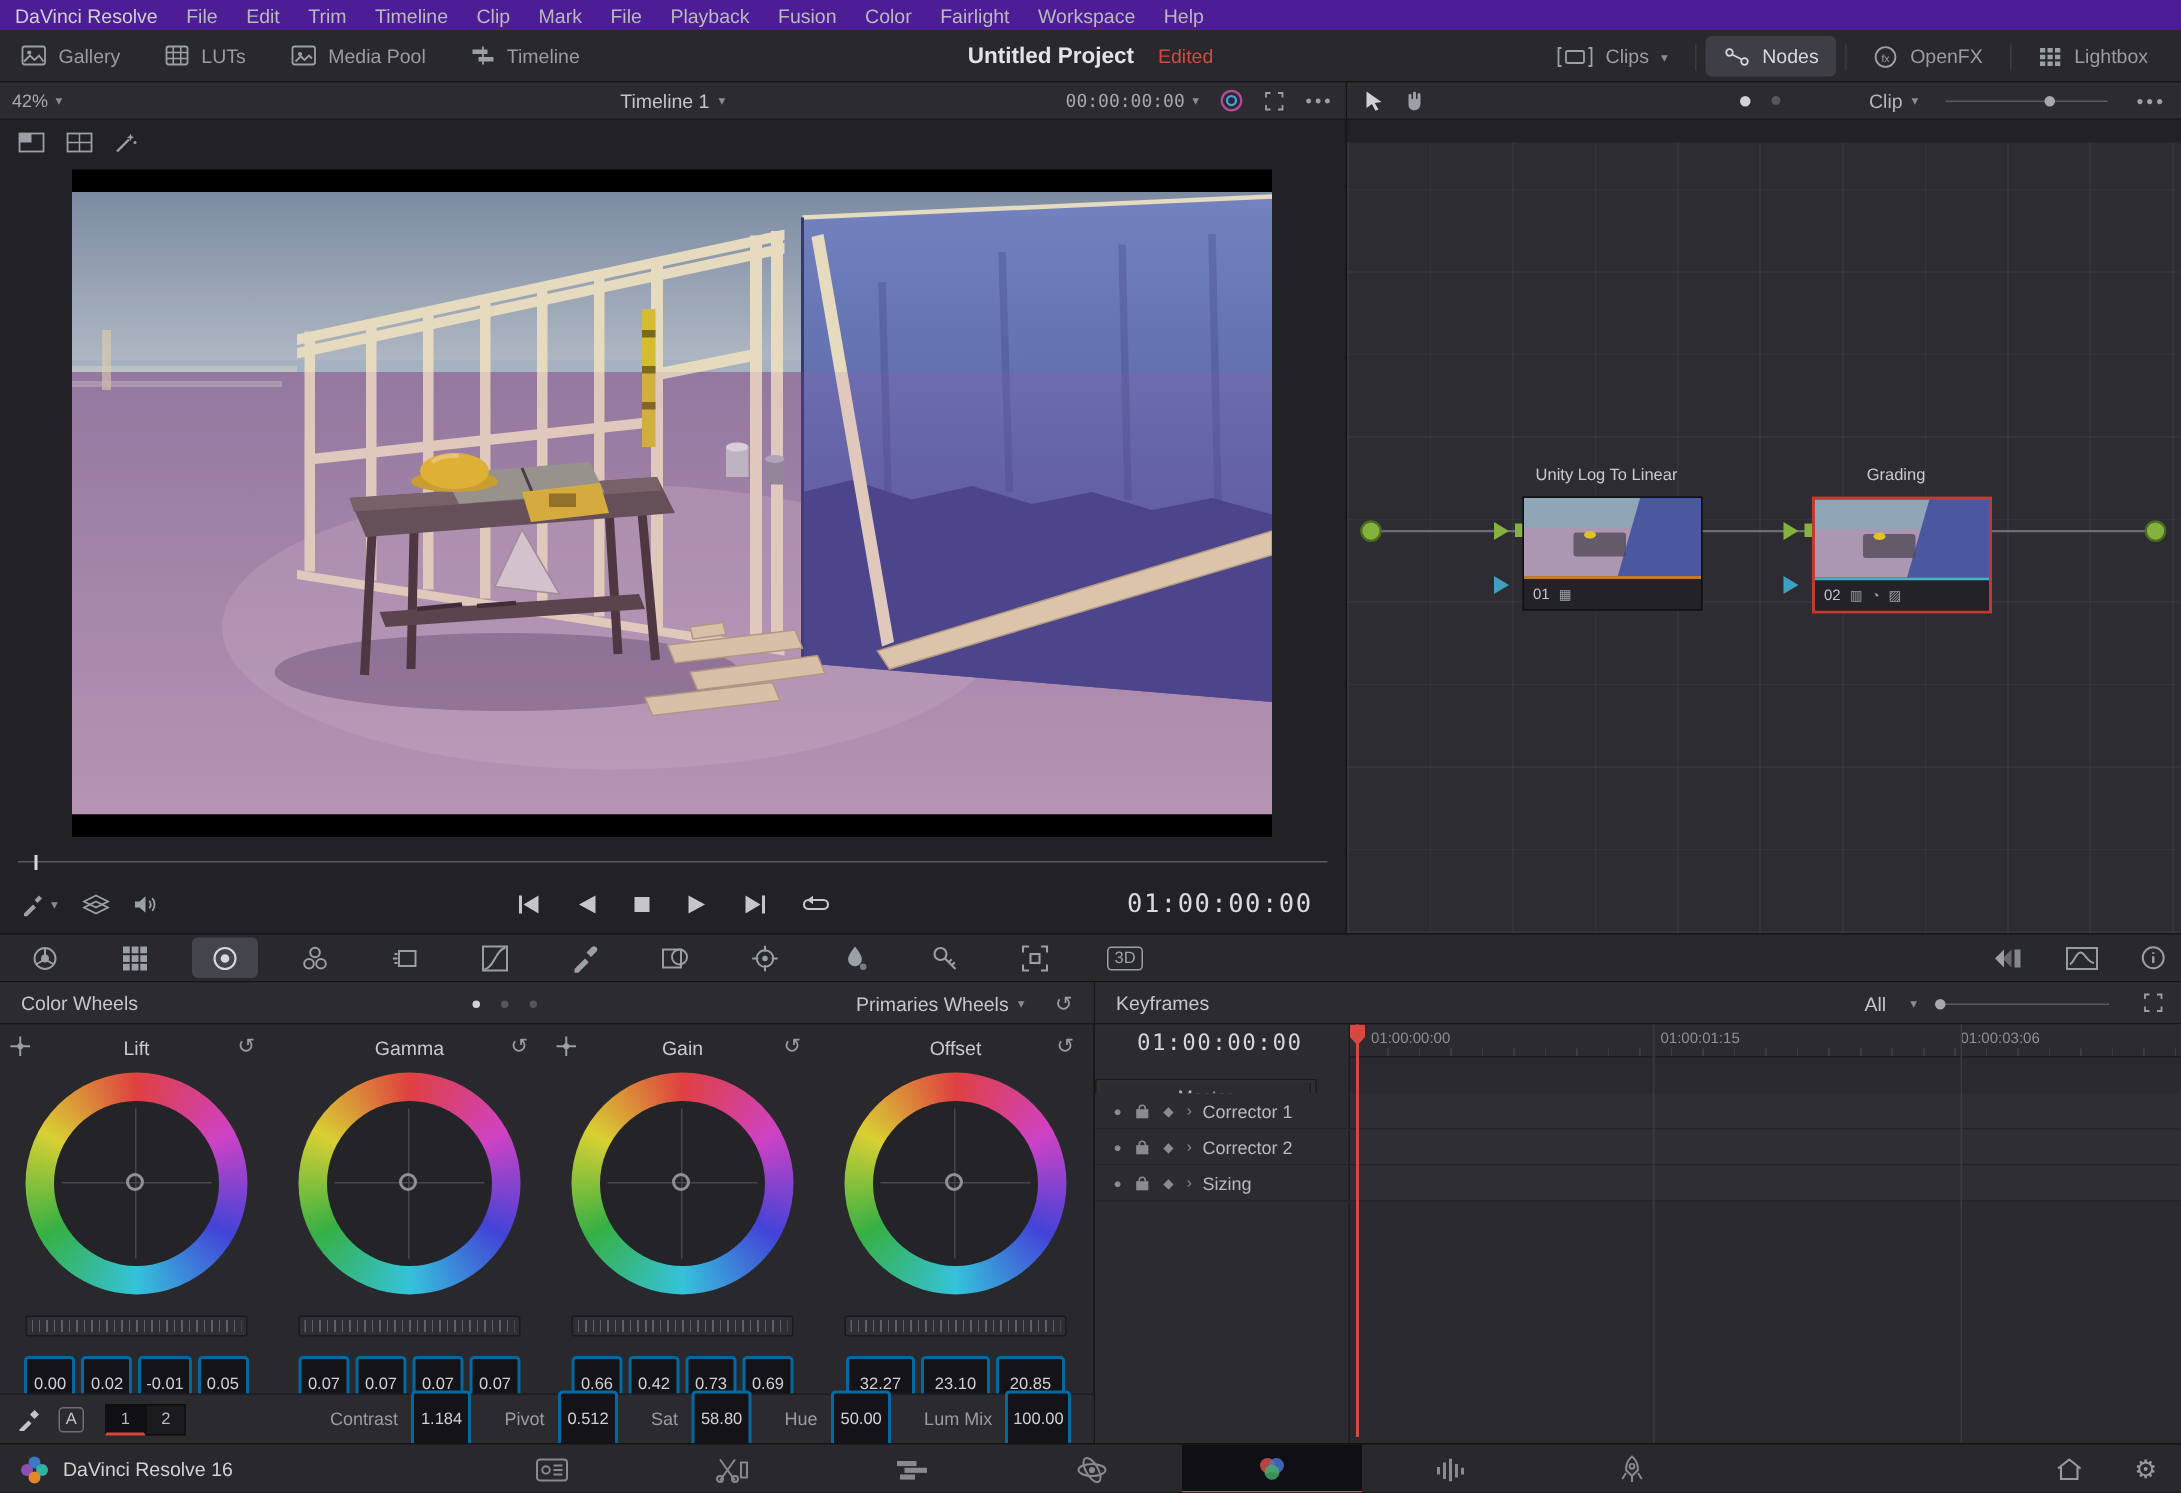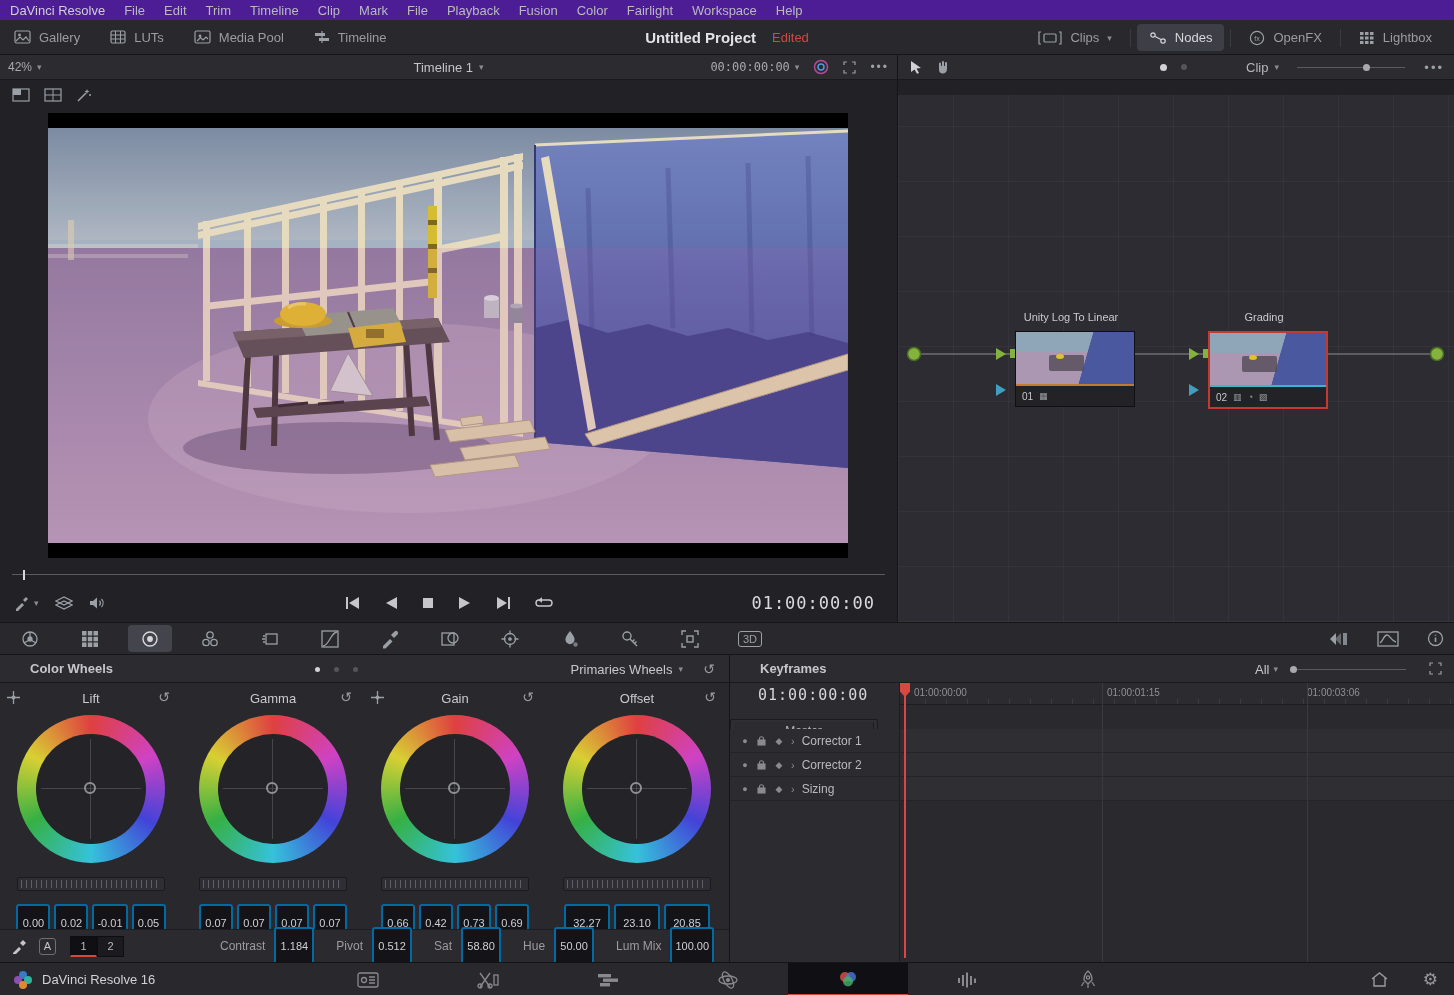--- a/index.html
+++ b/index.html
@@ -77,21 +77,21 @@
   .palette { position:absolute; left:0; top:622px; width:100%; height:33px; background:#28282d; border-top:1px solid #151518; border-bottom:1px solid #151518; display:flex; align-items:center; }
   .pal-left { display:flex; align-items:center; padding-left:8px; }
   .pi { width:44px; height:27px; display:flex; align-items:center; justify-content:center; margin-right:16px; border-radius:4px; }
   .pi.active { background:#44444c; }
   .pal-right { position:absolute; right:10px; display:flex; align-items:center; gap:28px; }
   .pi3d { font-size:11px; color:#9aa0a6; border:1px solid #9aa0a6; border-radius:3px; padding:1px 4px; }
 
   
   .panel-header { position:absolute; left:0; top:0; right:0; height:28px; background:#2b2b30; border-bottom:1px solid #1a1a1e;
     display:flex; align-items:center; font-size:13px; color:#c6c6cb; }
-  .ph-title { padding-left:30px;font-weight:bold; }
+  .ph-title { padding-left:14px; }
 
   
   .wheels-panel { position:absolute; left:0; top:655px; width:730px; height:307px; background:#28282d; border-right:1px solid #151518; }
   .wp-dots { position:absolute; left:315px; top:12px; display:flex; gap:14px; }
   .wp-dots i { width:5px; height:5px; border-radius:50%; background:#55555c; }
   .wp-dots i:first-child { background:#d2d2d6; }
   .wp-mode { position:absolute; right:46px; top:0; height:28px; display:flex; align-items:center; gap:6px; color:#c6c6cb; }
   .wp-reset { position:absolute; right:14px; top:0; height:28px; display:flex; align-items:center; color:#9a9aa0; font-size:14px; }
   .wheels-row { position:absolute; left:0; top:32px; display:flex; }
   .wg { width:182px; display:flex; flex-direction:column; align-items:center; }
@@ -127,21 +127,21 @@
     font-size:11px; color:#c5c5ca; margin-left:12px; }
   .wtabs { display:flex; margin-left:14px; }
   .wtab { width:27px; height:21px; background:#1b1b1f; border:1px solid #0e0e11; color:#b9b9bf; font-size:11px;
     display:flex; align-items:center; justify-content:center; }
   .wtab.active { background:#101014; border-bottom:2px solid #d6473c; }
   .adj { display:flex; align-items:center; gap:9px; margin-left:22px; }
   .adj .vbox { min-width:40px; }
 
   
   .kf-panel { position:absolute; left:730px; top:655px; right:0; height:307px; background:#29292e; }
-  .kf-filter { position:absolute; right:176px; top:0; height:28px; display:flex; align-items:center; gap:4px; color:#c6c6cb; }
+  .kf-filter { position:absolute; right:176px; top:0; height:28px; display:flex; align-items:center; gap:16px; color:#c6c6cb; }
   .kf-slider { position:absolute; right:48px; top:14px; width:116px; height:1px; background:#5a5a61; }
   .kf-slider .dot { position:absolute; left:0; top:-3px; width:7px; height:7px; border-radius:50%; background:#a8a8ae; }
   .kf-expand { position:absolute; right:12px; top:7px; }
   .kf-body { position:absolute; left:0; top:28px; right:0; bottom:0; }
   .kf-labelcol { position:absolute; left:0; top:0; width:170px; bottom:0; background:#2b2b30; border-right:1px solid #1d1d21; }
   .kf-tc { position:absolute; left:28px; top:3px; font-family:"DejaVu Sans Mono", monospace; font-size:15px; color:#d5d5da; letter-spacing:1px; }
   .kf-ruler { position:absolute; left:170px; right:0; top:0; height:22px; background:#2b2b30; border-bottom:1px solid #1d1d21;
     background-image:repeating-linear-gradient(90deg, #3c3c43 0 1px, transparent 1px 21px); background-position:4px bottom; background-size:100% 5px; background-repeat:no-repeat; }
   .kf-ruler .rl { position:absolute; top:4px; font-size:10px; color:#8f8f96; }
   .kf-row { position:absolute; left:0; right:0; height:24px; border-bottom:1px solid #242428; background:#2e2e33; display:flex; align-items:center; font-size:12px; color:#b9b9bf; }

